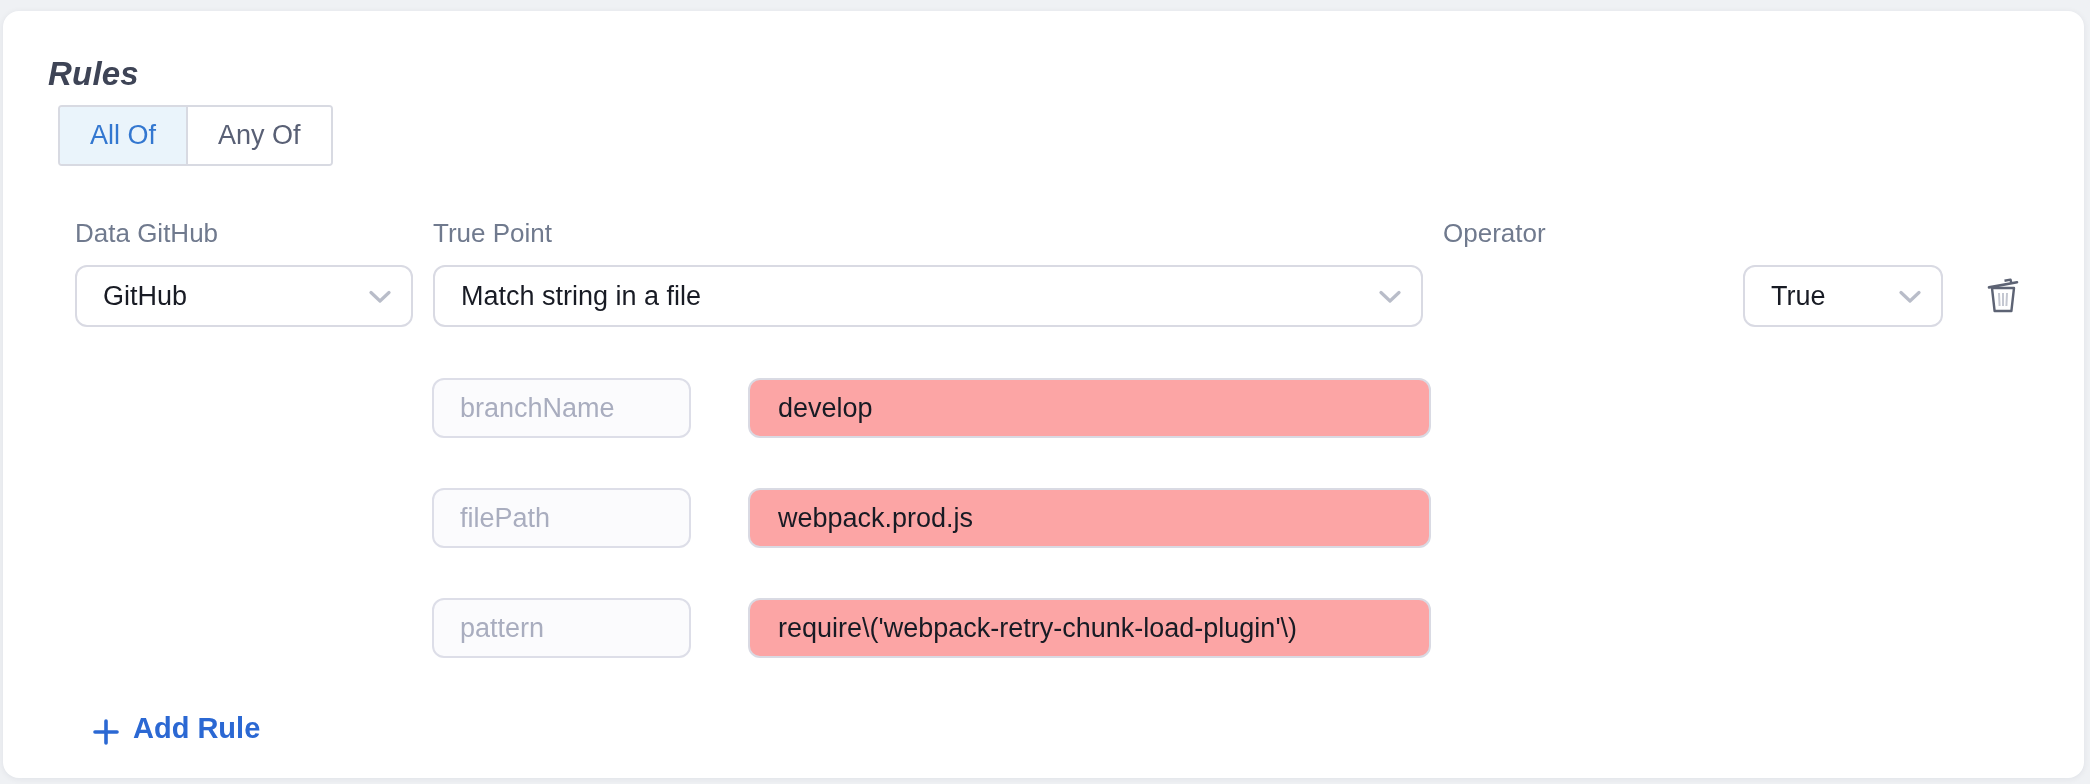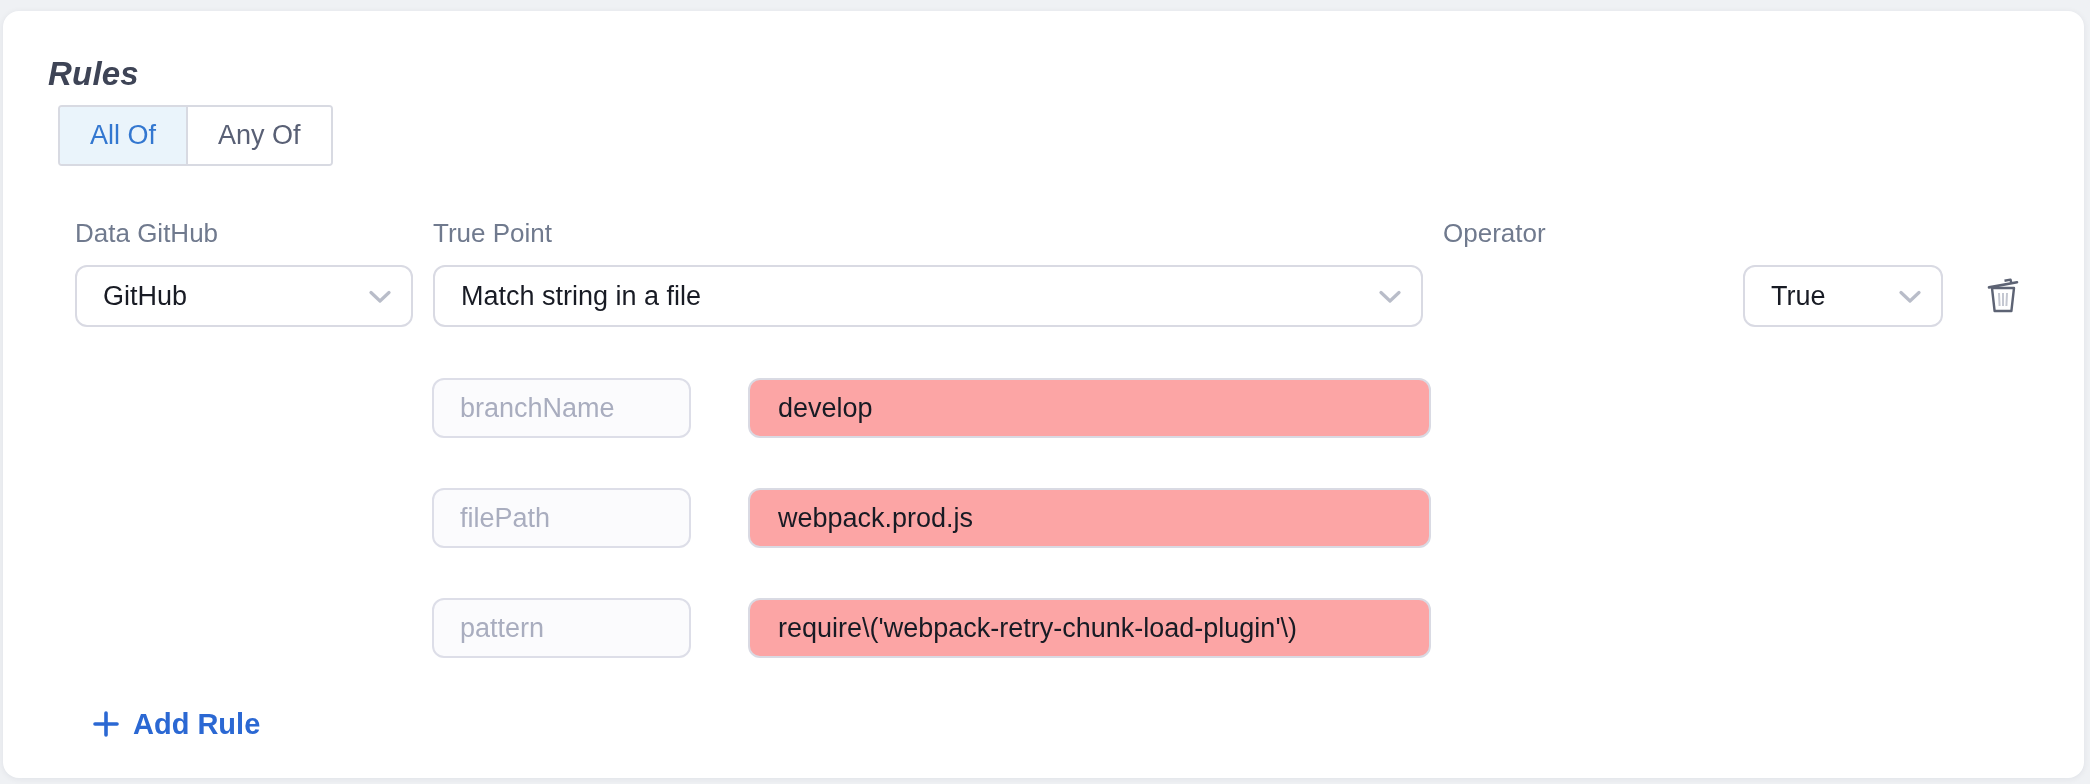--- a/index.html
+++ b/index.html
@@ -113,21 +113,21 @@
     font-size: 27px;
     color: #181b24;
     font-family: inherit;
     outline: none;
     display: block;
   }
 
   .add-rule {
     left: 90px; top: 692px;
     height: 42px;
-    display: flex; align-items: center; gap: 14px;
+    display: flex; align-items: flex-end; gap: 14px;
     background: transparent; border: none; cursor: pointer;
     color: #2b68d3;
     font-size: 29px; font-weight: 700;
     font-family: inherit;
   }
 </style>
 </head>
 <body>
 
 <div class="card">

